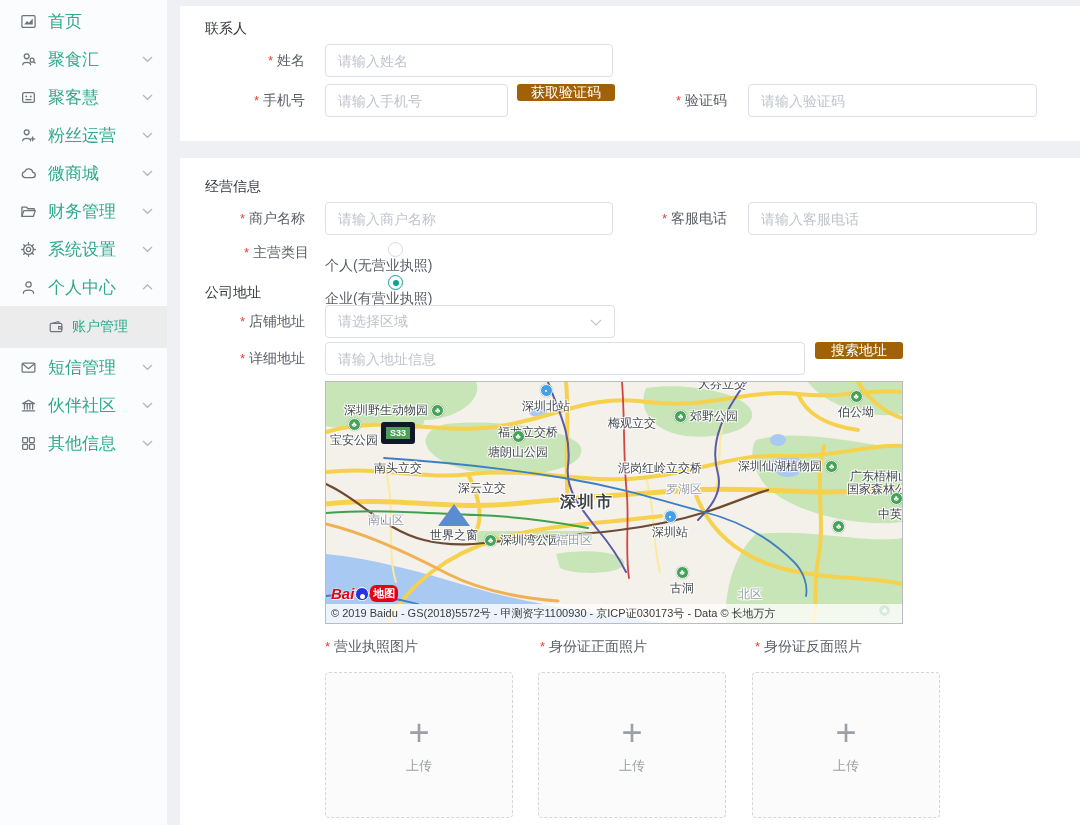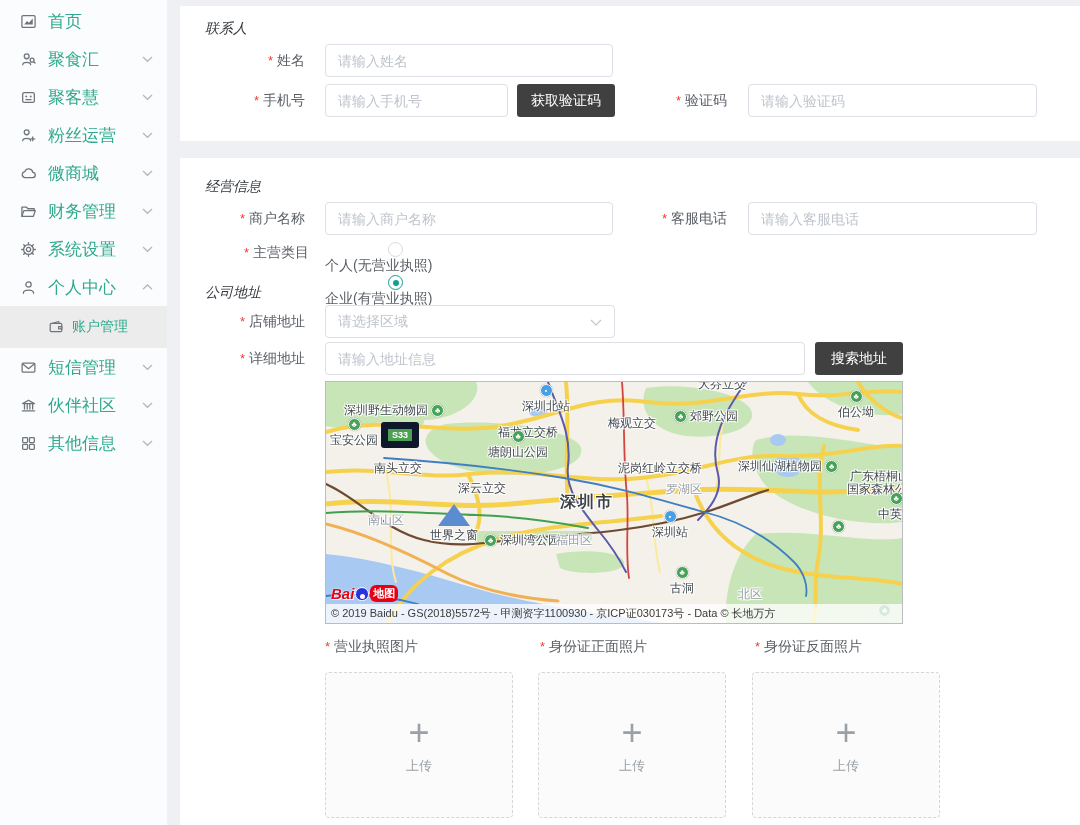--- a/index.html
+++ b/index.html
@@ -18,28 +18,28 @@
   .srow .stext{ flex:1; color:#2fa98e; font-size:17px; }
   .srow .chev{ flex:none; display:flex; }
   .ssub{ display:flex; align-items:center; height:42px; padding-left:48px; background:#ececec; cursor:pointer; }
   .ssub .sicon{ width:16px; height:16px; margin-right:8px; display:flex; align-items:center; }
   .ssub .stext{ color:#2fa98e; font-size:14px; }
   svg.ic{ stroke:#6f747b; fill:none; stroke-width:1.2; stroke-linecap:round; stroke-linejoin:round; }
   
   .panel{ position:absolute; background:#fff; }
   #panel-contact{ left:180px; top:6px; width:900px; height:135px; }
   #panel-business{ left:180px; top:158px; width:900px; height:667px; }
-  .sec-title{ position:absolute; left:25px; font-size:14px; color:#33373c;font-style:italic; }
+  .sec-title{ position:absolute; left:25px; font-size:14px; color:#33373c; }
   .flabel{ position:absolute; height:33px; line-height:33px; text-align:right; color:#5a5f66; font-size:14px; white-space:nowrap; }
   .req{ color:#f04134; margin-right:4px; font-size:13px; }
   .tin{ position:absolute; height:33px; border:1px solid #dcdfe6; border-radius:4px;
     padding:0 12px; font-size:14px; color:#1d4ed8; background:#fff; outline:none;
     font-family:"Liberation Sans","DejaVu Sans",sans-serif; }
   .tin::placeholder{ color:#bfc4cc; }
-  .tbtn{ position:absolute; height:33px; background:#404040; color:#fff; border:none; border-radius:3px;
+  .tbtn{ position:absolute; height:17px; background:#a16207; color:#fff; border:none; border-radius:3px;
     font-size:14px; cursor:pointer; font-family:inherit; }
   .select{ position:absolute; height:33px; border:1px solid #dcdfe6; border-radius:4px; background:#fff;
     display:flex; align-items:center; padding:0 12px; cursor:pointer; }
   .select .ph{ flex:1; color:#bfc4cc; font-size:14px; }
   .radio-line{ position:absolute; display:flex; align-items:center; height:20px;flex-direction:column; }
   .rdot{ width:15px; height:15px; border-radius:50%; border:1px solid #d6d9de; background:#fff; margin-right:8px; flex:none; position:relative; cursor:pointer; }
   .rdot.on{ border-color:#10a092; }
   .rdot.on::after{ content:""; position:absolute; left:3.5px; top:3.5px; width:6px; height:6px; border-radius:50%; background:#10a092; }
   .rlabel{ color:#5a5f66; font-size:14px; margin-right:42px; }
   
@@ -52,21 +52,21 @@
   #map{ position:absolute; left:145px; top:223px; width:578px; height:243px;
     border:1px solid #b9bdc1; background:#f4f1ea; overflow:hidden; cursor:grab; }
   #map svg.base{ position:absolute; left:0; top:0; }
   #map-labels{ position:absolute; left:0; top:0; width:576px; height:241px; }
   .mlabel{ position:absolute; display:flex; align-items:center; gap:3px; white-space:nowrap;
     font-size:12px; color:#40474e;
     text-shadow:0 0 2px #fff,0 0 2px #fff,1px 1px 0 #fff,-1px -1px 0 #fff,1px -1px 0 #fff,-1px 1px 0 #fff; }
   .mlabel.col{ flex-direction:column; gap:1px; }
   .mlabel.city{ font-size:16px; color:#3c4146; font-weight:bold; letter-spacing:2px; }
   .mlabel.district{ color:#959da5; }
-  .mlabel.shield{ background:#4ca054; border:7px solid #0f172a; border-radius:3px; color:#fff;
+  .mlabel.shield{ background:#4ca054; border:5px solid #0f172a; border-radius:3px; color:#fff;
     font-size:9px; font-weight:bold; padding:1px 4px; text-shadow:none; }
   .poi{ width:13px; height:13px; border-radius:50%; background:#44a455; border:1.5px solid #fff;
     box-shadow:0 0 1px rgba(0,0,0,.45); color:#fff; display:inline-flex; align-items:center;
     justify-content:center; flex:none; font-size:8px; line-height:1; text-shadow:none; }
   .poi.park::after{ content:"\2663"; }
   .poi.rail{ background:#46a0e6; }
   .poi.rail::after{ content:"\25AA"; font-size:7px; }
   .poi.landmark{ width:0; height:0; border-radius:0; background:none; border-left:16px solid transparent;
     border-right:16px solid transparent; border-bottom:22px solid #5c8cd0; border-top:none; box-shadow:none; }
   .poi.landmark::after{ content:""; }

